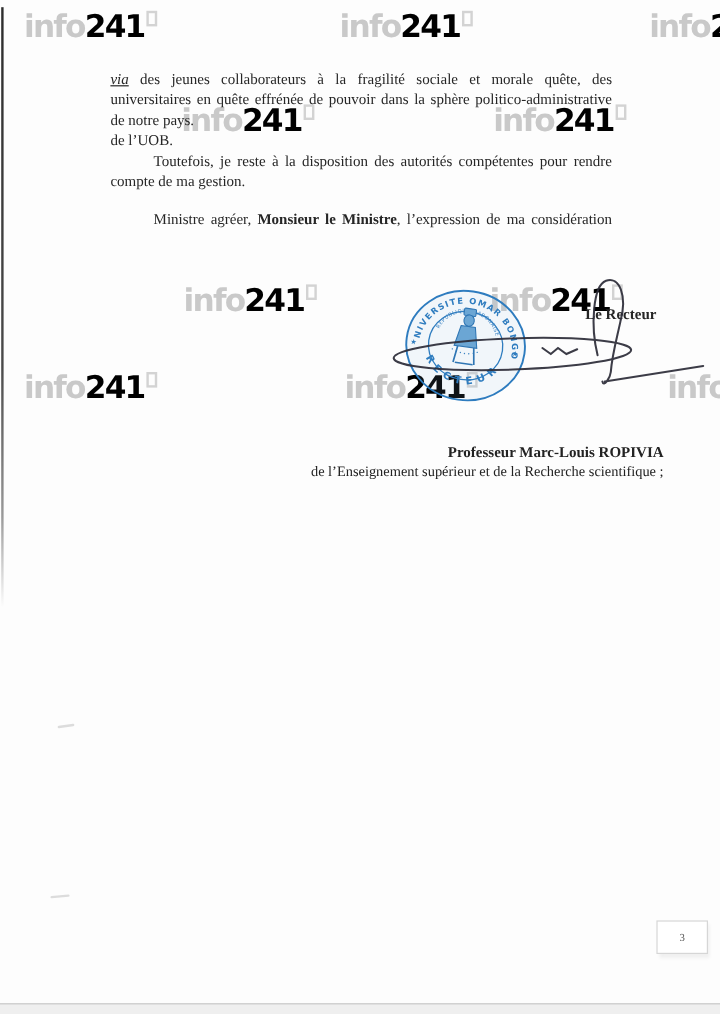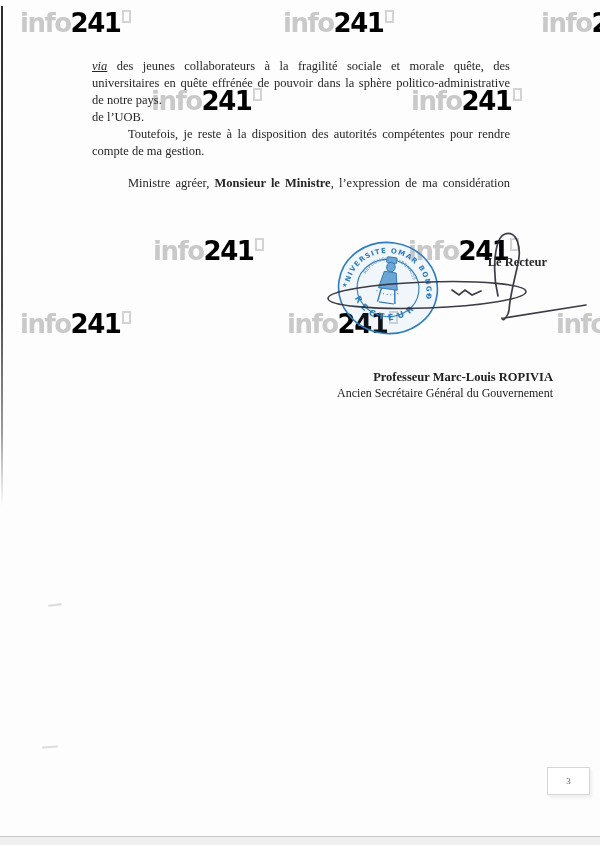--- a/index.html
+++ b/index.html
@@ -147,21 +147,21 @@
   <svg class="signature" viewBox="0 0 282 132" xmlns="http://www.w3.org/2000/svg">
     <g fill="none" stroke="#2c2c38" stroke-width="1.7" stroke-linecap="round" opacity="0.92">
       <ellipse cx="109" cy="71" rx="99" ry="13" transform="rotate(-2 109 71)"></ellipse>
       <path d="M 134 66 l 7 5 l 6 -5 l 7 5 l 9 -4"></path>
       <path d="M 180 72 C 174 48, 176 14, 187 10 C 198 6, 205 22, 199 44 C 196 58, 192 72, 191 86 C 190.5 91, 185 99, 184 94 M 186 94 C 205 91, 235 86, 268 81"></path>
     </g>
   </svg>
 
   <div class="signatory">
     <div class="s0">Professeur Marc-Louis ROPIVIA</div>
-    <div>Ancien Secrétaire Général du Gouvernement</div>
+    <div>de l’Enseignement supérieur et de la Recherche scientifique ;</div>
   </div>
 
 
   <div class="pagenum">
     <span>3</span>
   </div>
 
 </div>
 
 </body></html>

